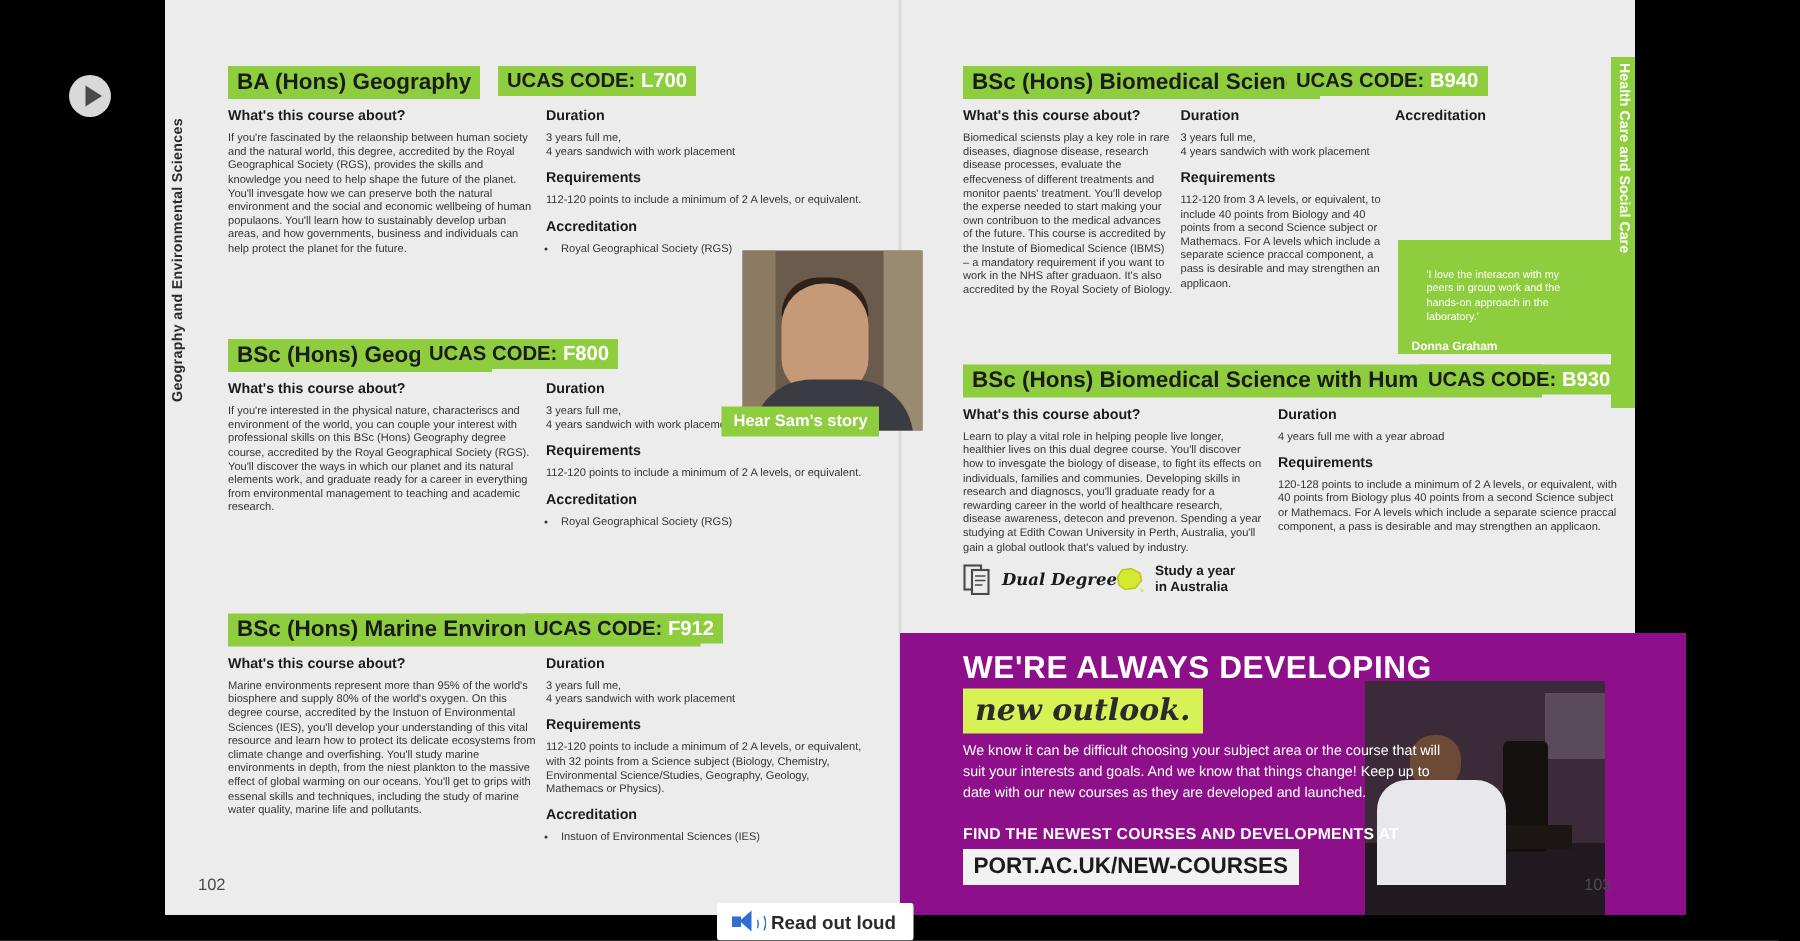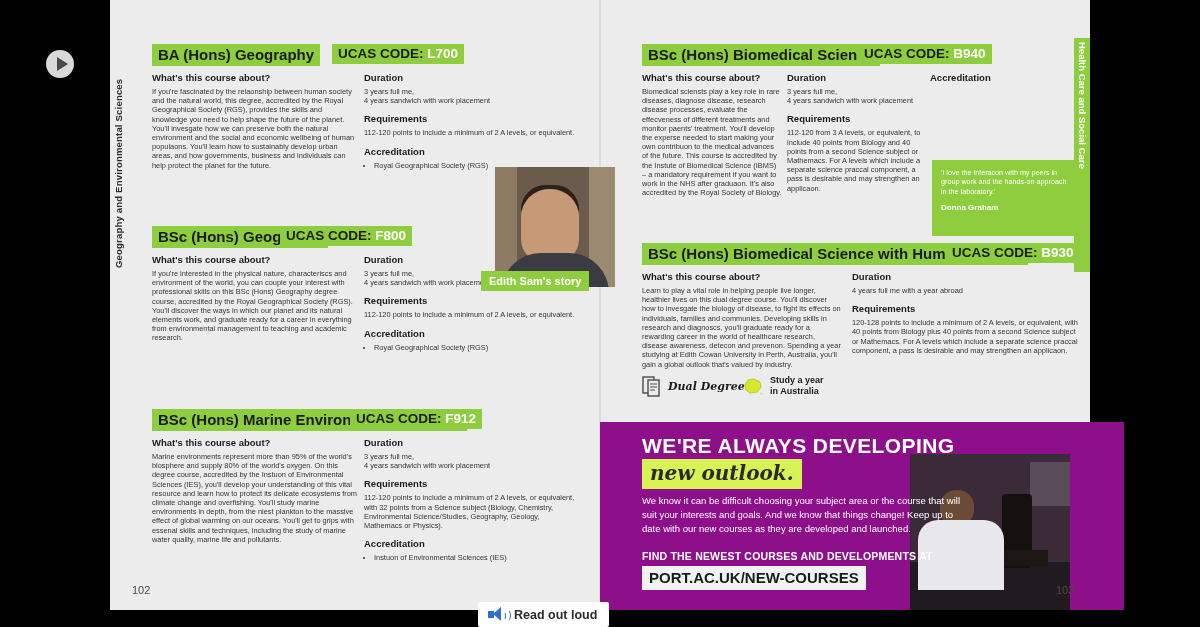--- a/index.html
+++ b/index.html
@@ -205,21 +205,21 @@
   .quote-box {
     position: absolute;
     left: 932px; top: 160px;
     width: 146px; height: 76px;
     background: #8ece3e;
     color: #ffffff;
     padding: 8px 9px;
     box-sizing: border-box;
   }
   .quote-box p {
-    margin: 0;
+    margin: 10px;
     font-size: 7.2px;
     line-height: 9.4px;
   }
   .quote-name {
     margin-top: 7px;
     font-size: 8px;
     font-weight: bold;
   }
 
   
@@ -478,21 +478,21 @@
 
   <div class="video-card">
     <div class="video-bg-l"></div>
     <div class="video-bg-r"></div>
     <div class="video-hair"></div>
     <div class="video-face"></div>
     <div class="video-body"></div>
   </div>
   <div class="play-btn"></div>
   <div class="play-tri"></div>
-  <div class="video-label">Edith Sam's story</div>
+  <div class="video-label">Hear Sam's story</div>
 
   <div class="course" style="left:642px; top:44px;">
     <div class="course-head">
       <div class="course-title">BSc (Hons) Biomedical Science</div>
       <div class="ucas" style="left:216px;">
         <span>UCAS CODE: </span><span class="code">B940</span>
       </div>
     </div>
     <div class="cols" style="height:180px;">
       <div class="col" style="left:0; width:140px;">

